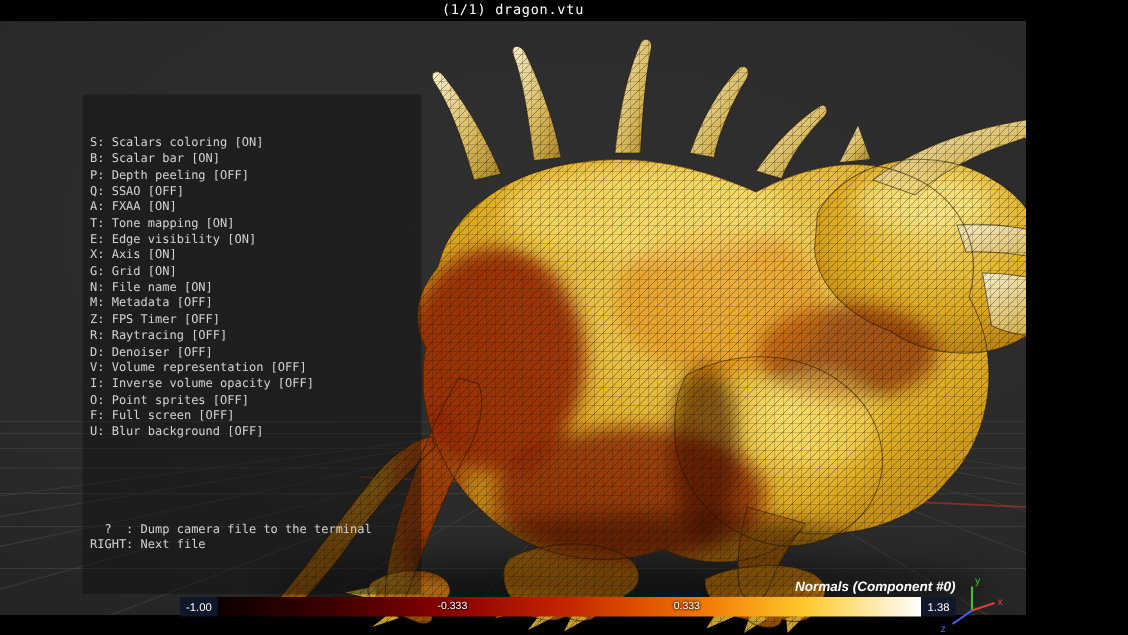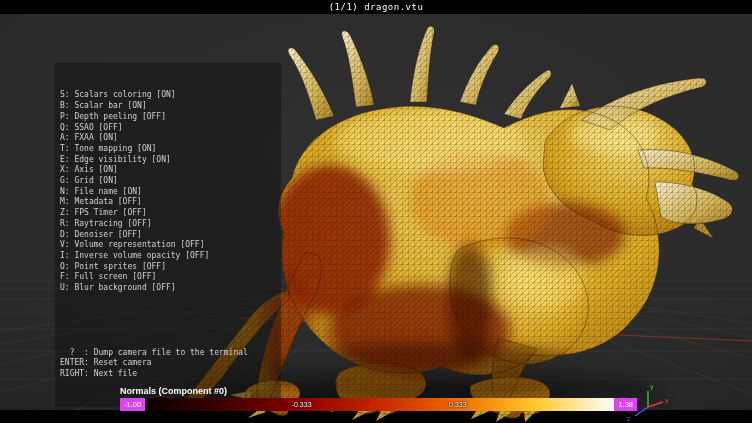--- a/index.html
+++ b/index.html
@@ -1,42 +1,42 @@
 <!DOCTYPE html>
 <html><head>
 <meta charset="utf-8">
 <style>
   html,body { margin:0; padding:0; background:#000; }
   .stage {
-    position:relative; width:752px; height:423px; background:#000;
+    position:relative; width:684px; height:423px; background:#000;
     overflow:hidden; font-family:"DejaVu Sans Mono", monospace;
   }
   .titlebar {
     position:absolute; top:0; left:0; right:0; height:14px; z-index:5;
     display:flex; justify-content:center; align-items:center;
     color:#ffffff; font-size:9px; letter-spacing:0.5px;
   }
   svg.scene { position:absolute; left:0; top:0; z-index:1; }
   .cheatsheet {
     position:absolute; left:55px; top:63px; width:216px; z-index:4;
     background:rgba(12,12,12,0.42); padding:6px 5px;
     color:#d2d2d2; font-size:8px; line-height:10.7px; white-space:pre;
   }
   .cs-gap { height:11px; }
   .scalarbar {
     position:absolute; left:120px; bottom:12px; width:517px; z-index:4;
   }
   .sb-title {
-    text-align:left; color:#ffffff; margin-bottom:2px;
+    text-align:right; color:#ffffff; margin-bottom:2px;
     font-family:"Liberation Sans", sans-serif; font-size:9px;
-    font-weight:bold; 
+    font-weight:bold; font-style:italic;
   }
   .sb-row { display:flex; height:13px; }
   .sb-end {
-    background:#d946ef; color:#fff; display:flex; align-items:center;
+    background:#0f172a; color:#fff; display:flex; align-items:center;
     padding:0 4px; font-family:"Liberation Sans", sans-serif; font-size:7.5px;
   }
   .sb-grad { flex:1; position:relative; }
   .sb-tick {
     position:absolute; top:0; height:100%; transform:translateX(-50%);
     display:flex; align-items:center; color:#fff;
     font-family:"Liberation Sans", sans-serif; font-size:7px;
     text-shadow:0 0 2px #000, 0 0 2px #000;
   }
 </style>
@@ -231,21 +231,21 @@
       <line x1="0" y1="0" x2="-13" y2="9" stroke="#4a5dff"></line>
       <text x="2" y="-18" stroke="none" fill="#3fbf3f">y</text>
       <text x="17" y="-4" stroke="none" fill="#e23e3e">x</text>
       <text x="-21" y="14" stroke="none" fill="#4a5dff">z</text>
     </g>
   </svg>
 
   <div class="cheatsheet">
     <div><div>S: Scalars coloring [ON]</div><div>B: Scalar bar [ON]</div><div>P: Depth peeling [OFF]</div><div>Q: SSAO [OFF]</div><div>A: FXAA [ON]</div><div>T: Tone mapping [ON]</div><div>E: Edge visibility [ON]</div><div>X: Axis [ON]</div><div>G: Grid [ON]</div><div>N: File name [ON]</div><div>M: Metadata [OFF]</div><div>Z: FPS Timer [OFF]</div><div>R: Raytracing [OFF]</div><div>D: Denoiser [OFF]</div><div>V: Volume representation [OFF]</div><div>I: Inverse volume opacity [OFF]</div><div>O: Point sprites [OFF]</div><div>F: Full screen [OFF]</div><div>U: Blur background [OFF]</div></div>
     <div class="cs-gap"></div>
-    <div><div>  ?  : Dump camera file to the terminal</div><div>ENTER: Reset camera</div><div>RIGHT: Next file</div></div>
+    <div><div>  ?  : Dump camera file to the terminal</div><div>RIGHT: Next file</div></div>
   </div>
 
   <div class="scalarbar">
     <div class="sb-title">Normals (Component #0)</div>
     <div class="sb-row">
       <div class="sb-end">-1.00</div>
       <div class="sb-grad" style="background: linear-gradient(to right, rgb(12, 0, 0), rgb(63, 0, 0), rgb(142, 0, 0), rgb(196, 40, 0), rgb(238, 108, 0), rgb(255, 200, 42), rgb(255, 255, 255));">
           <span class="sb-tick" style="left: 33.35%;">-0.333</span>
           <span class="sb-tick" style="left: 66.65%;">0.333</span>
         </div>

